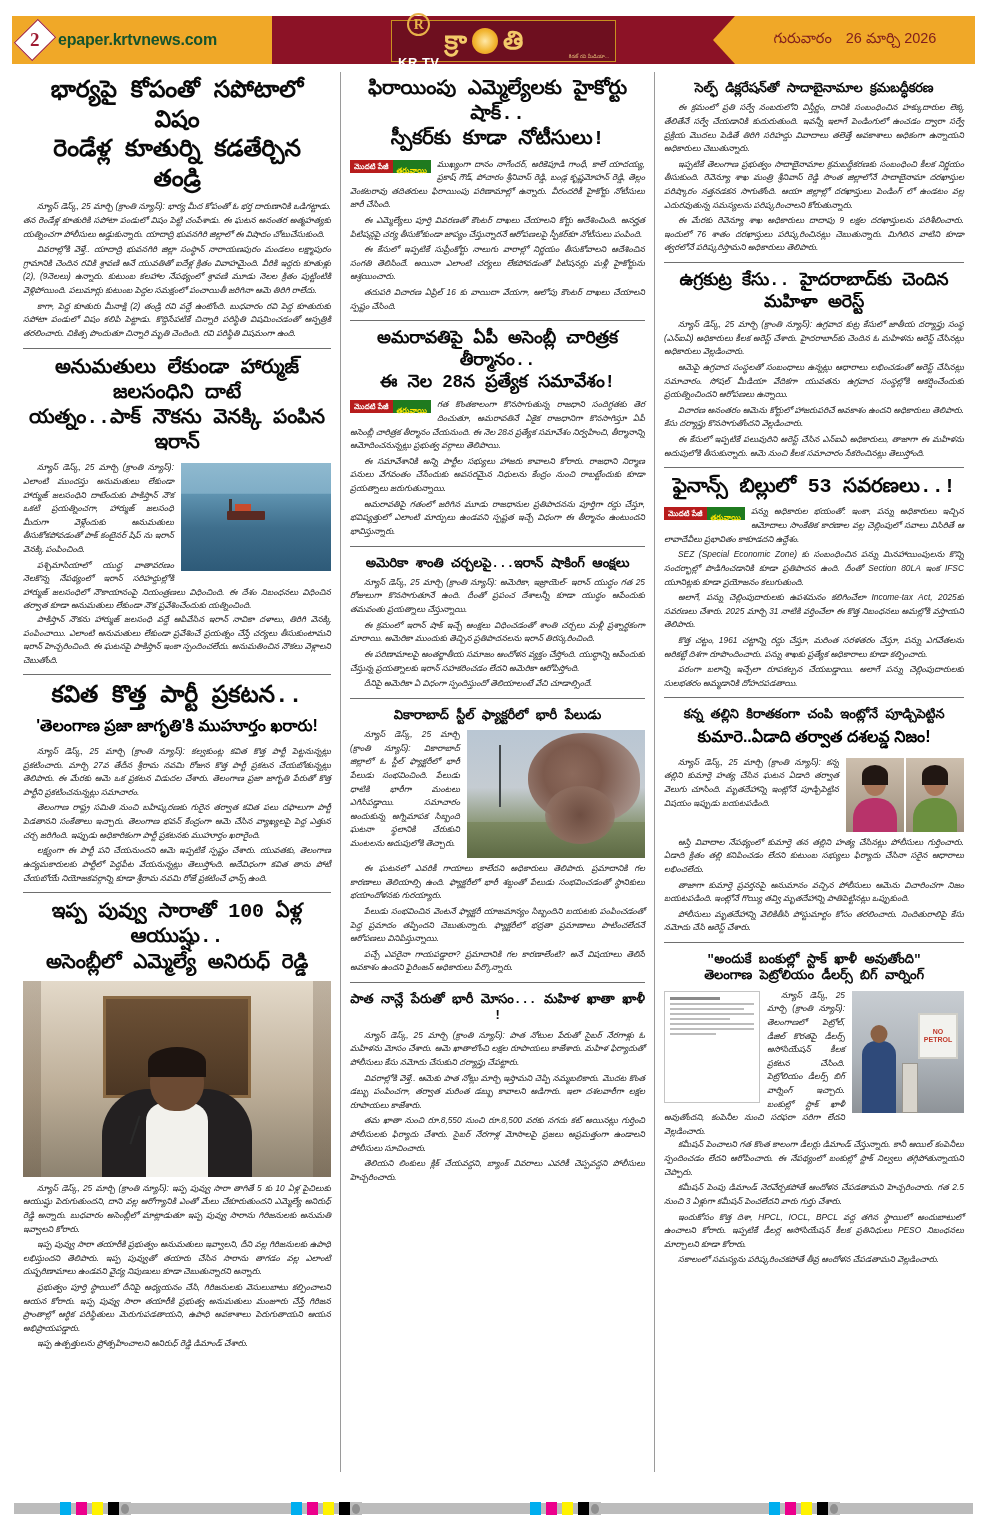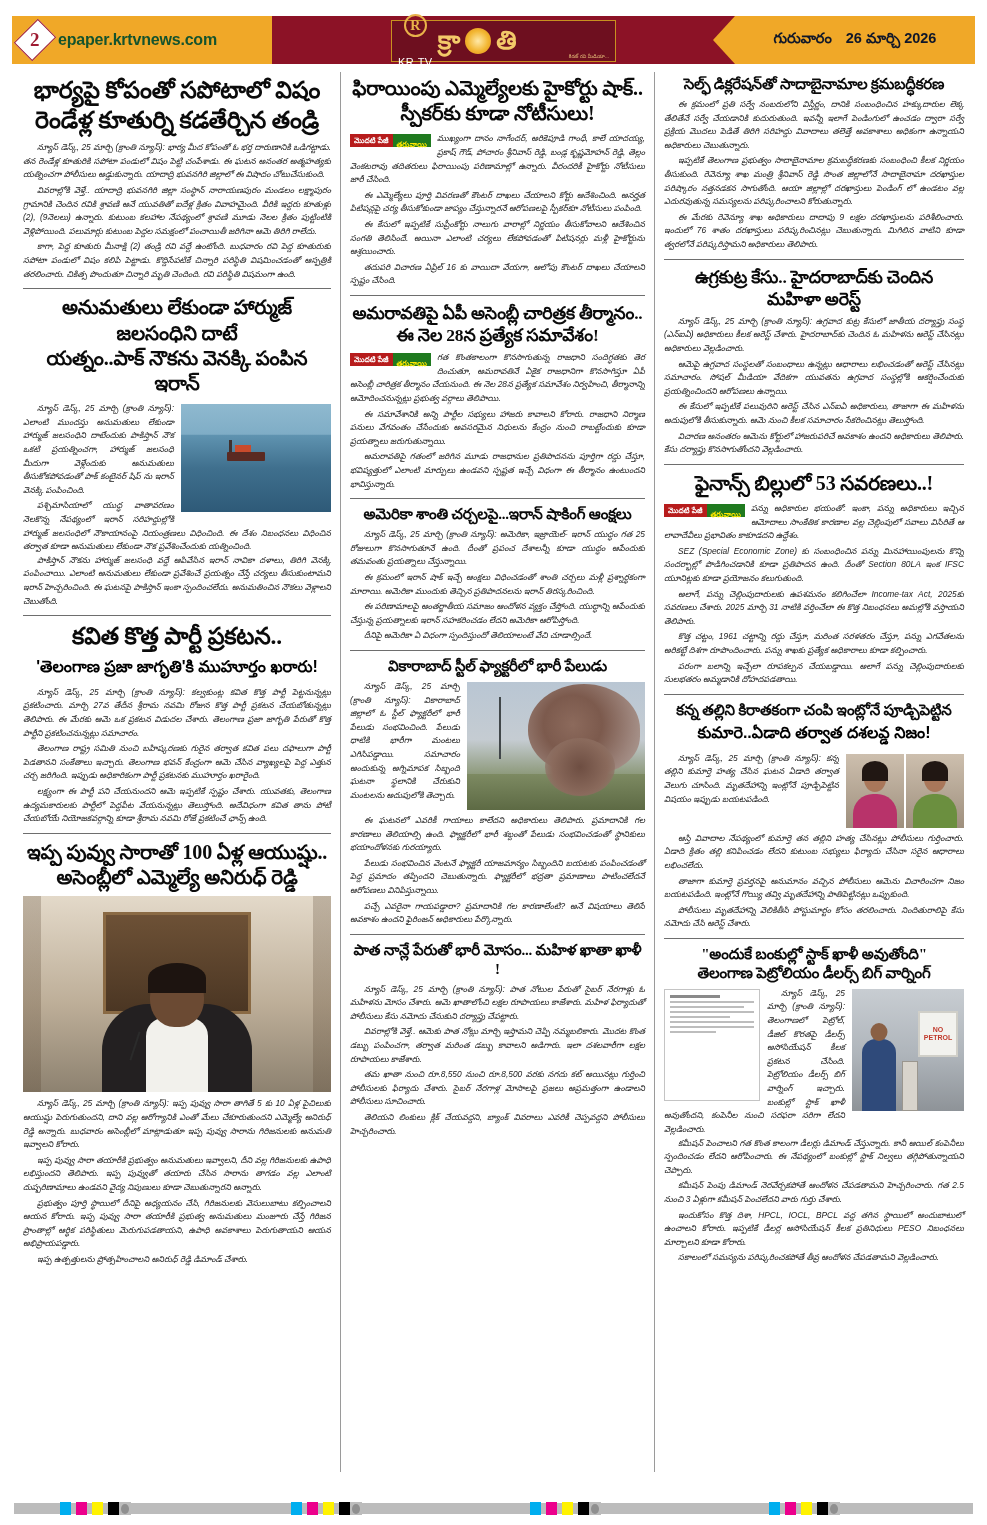--- a/index.html
+++ b/index.html
@@ -94,22 +94,22 @@
     border: 2px solid #e8b24a;
     border-radius: 50%;
     color: #e8b24a;
     font-size: 14px;
     font-weight: bold;
     display: flex; align-items: center; justify-content: center;
     font-family: "Liberation Serif", serif;
   }
   .logo-krtv-text {
     color: #ffffff;
-    font-size: 11px;
-    font-weight: normal;
+    font-size: 13px;
+    font-weight: bold;
     margin-top: 20px;
     letter-spacing: 0.5px;
   }
   .logo-word {
     color: #f3c969;
     font-size: 26px;
     font-weight: bold;
     line-height: 1;
     font-family: "Liberation Serif", serif;
   }
@@ -137,23 +137,23 @@
   .mh-right::before {
     content: "";
     position: absolute;
     left: -22px; top: 0;
     width: 0; height: 0;
     border-top: 24px solid transparent;
     border-bottom: 24px solid transparent;
     border-right: 22px solid #f0a828;
   }
   .mh-day, .mh-date {
-    color: #0f172a;
+    color: #7f1d1d;
     font-size: 14.5px;
-    font-weight: bold;
+    font-weight: normal;
     white-space: nowrap;
   }
 
   
   .content {
     display: flex;
     margin: 8px 14px 0 14px;
     height: 1400px;
   }
   .col {
@@ -162,31 +162,31 @@
   }
   .col1 { width: 326px; }
   .col2 { width: 315px; border-left: 1px solid #9a9a9a; border-right: 1px solid #9a9a9a; }
   .col3 { width: 318px; }
 
   
   .art { position: relative; }
   .rule { border-top: 1.6px solid #6e6e6e; margin: 7px 0 6px 0; }
 
   h1.hl {
-    font-family: Liberation Serif, serif;
+    font-family: Liberation Mono, monospace;
     font-weight: bold;
     text-align: center;
     line-height: 1.26;
     color: #0b0b0b;
     letter-spacing: -0.2px;
   }
   .hl-xl  { font-size: 23.5px; margin: 4px 0 6px; }
   .hl-lg  { font-size: 20px;   margin: 4px 0 6px; }
   .hl-md  { font-size: 17.5px; margin: 4px 0 5px; }
-  .hl-sm  { font-size: 15px; margin: 3px 0 4px; }
+  .hl-sm  { font-size: 13px; margin: 9px 0 4px; }
   .hl-sub { font-size: 16px; font-weight: bold; text-align: center; margin: 1px 0 6px; }
 
   .body-txt {
     font-size: 8.4px;
     line-height: 1.62;
     text-align: justify;
     color: #1a1a1a;
     text-indent: 14px;
     font-style: italic;
   }
@@ -607,22 +607,22 @@
 
       <div class="rule"></div>
 
       <div class="art">
         <h1 class="hl hl-md">
           <span>ఉగ్రకుట్ర కేసు.. హైదరాబాద్‌కు చెందిన</span><br>
           <span>మహిళా అరెస్ట్</span>
         </h1>
         <p class="body-txt">న్యూస్ డెస్క్, 25 మార్చి (క్రాంతి న్యూస్): ఉగ్రవాద కుట్ర కేసులో జాతీయ దర్యాప్తు సంస్థ (ఎన్ఐఏ) అధికారులు కీలక అరెస్ట్ చేశారు. హైదరాబాద్‌కు చెందిన ఓ మహిళను అరెస్ట్ చేసినట్లు అధికారులు వెల్లడించారు.</p>
         <p class="body-txt">ఆమెపై ఉగ్రవాద సంస్థలతో సంబంధాలు ఉన్నట్లు ఆధారాలు లభించడంతో అరెస్ట్ చేసినట్లు సమాచారం. సోషల్ మీడియా వేదికగా యువతను ఉగ్రవాద సంస్థల్లోకి ఆకర్షించేందుకు ప్రయత్నించిందని ఆరోపణలు ఉన్నాయి.</p>
+        <p class="body-txt">విచారణ అనంతరం ఆమెను కోర్టులో హాజరుపరిచే అవకాశం ఉందని అధికారులు తెలిపారు. కేసు దర్యాప్తు కొనసాగుతోందని వెల్లడించారు.</p>
         <p class="body-txt">ఈ కేసులో ఇప్పటికే పలువురిని అరెస్ట్ చేసిన ఎన్ఐఏ అధికారులు, తాజాగా ఈ మహిళను అదుపులోకి తీసుకున్నారు. ఆమె నుంచి కీలక సమాచారం సేకరించినట్లు తెలుస్తోంది.</p>
-        <p class="body-txt">విచారణ అనంతరం ఆమెను కోర్టులో హాజరుపరిచే అవకాశం ఉందని అధికారులు తెలిపారు. కేసు దర్యాప్తు కొనసాగుతోందని వెల్లడించారు.</p>
       </div>
 
       <div class="rule"></div>
 
       <div class="art">
         <h1 class="hl hl-lg">ఫైనాన్స్ బిల్లులో 53 సవరణలు..!</h1>
         <div class="cont-badge">
           <span class="cb-a">మొదటి పేజీ</span>
           <span class="cb-b">తరువాయి</span>
         </div>

